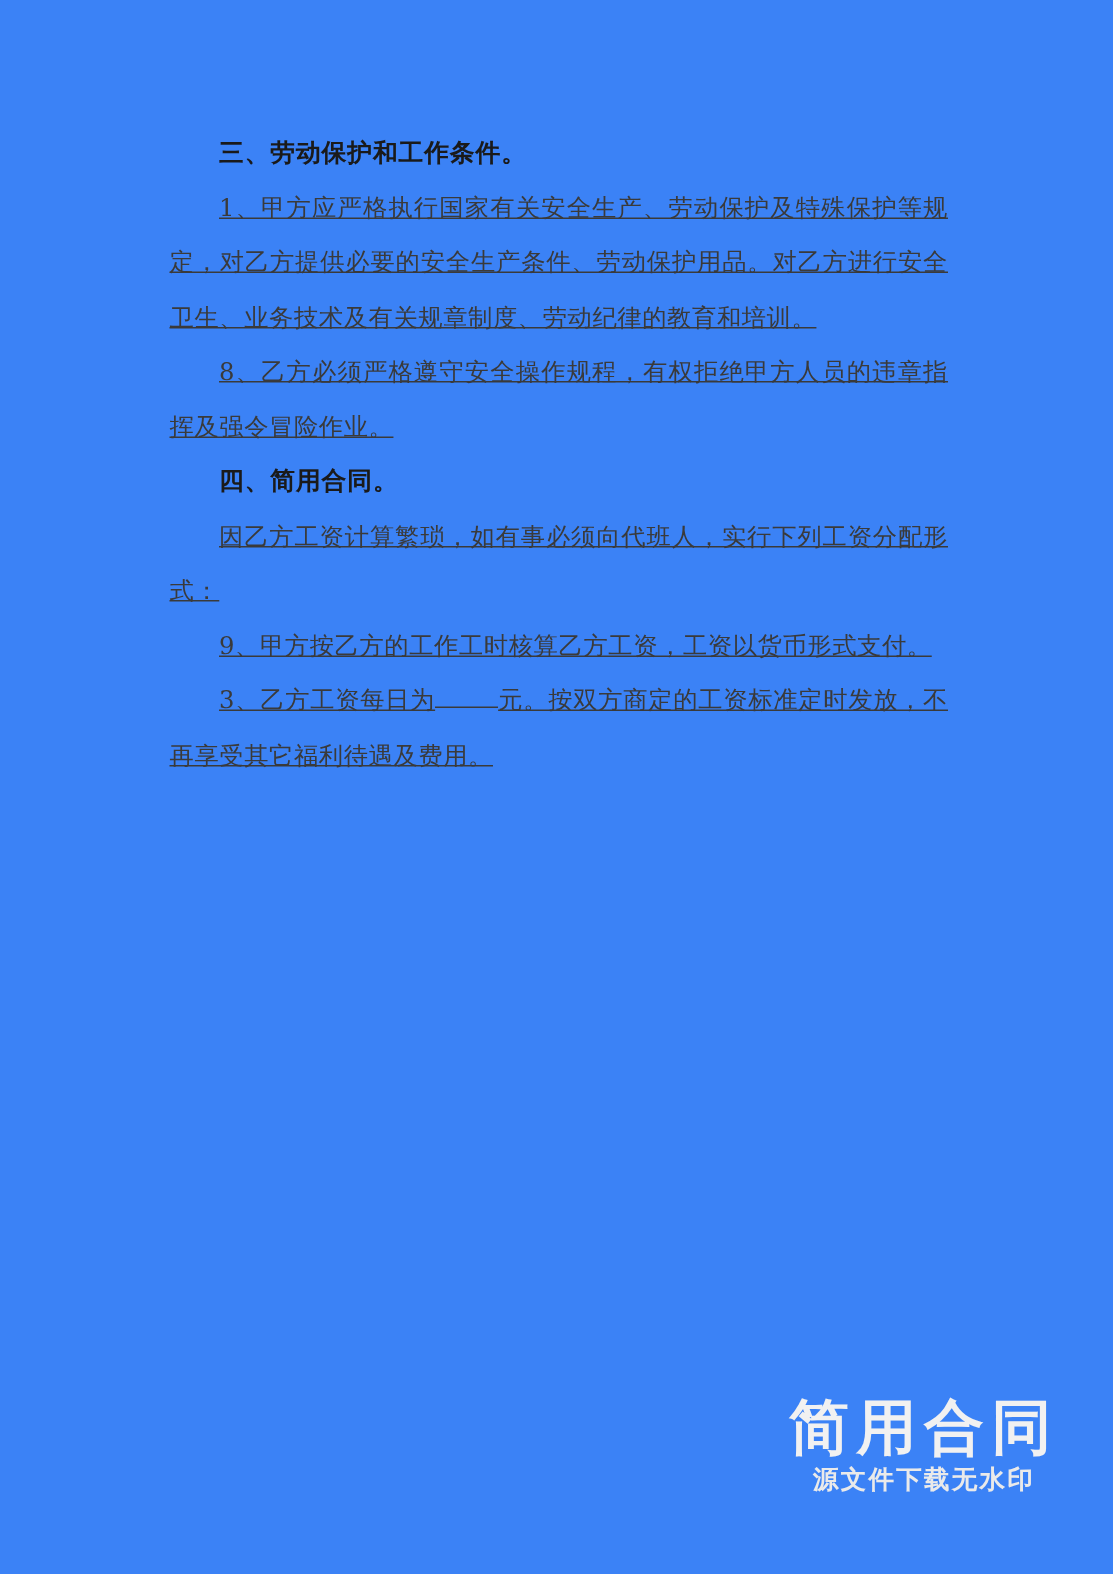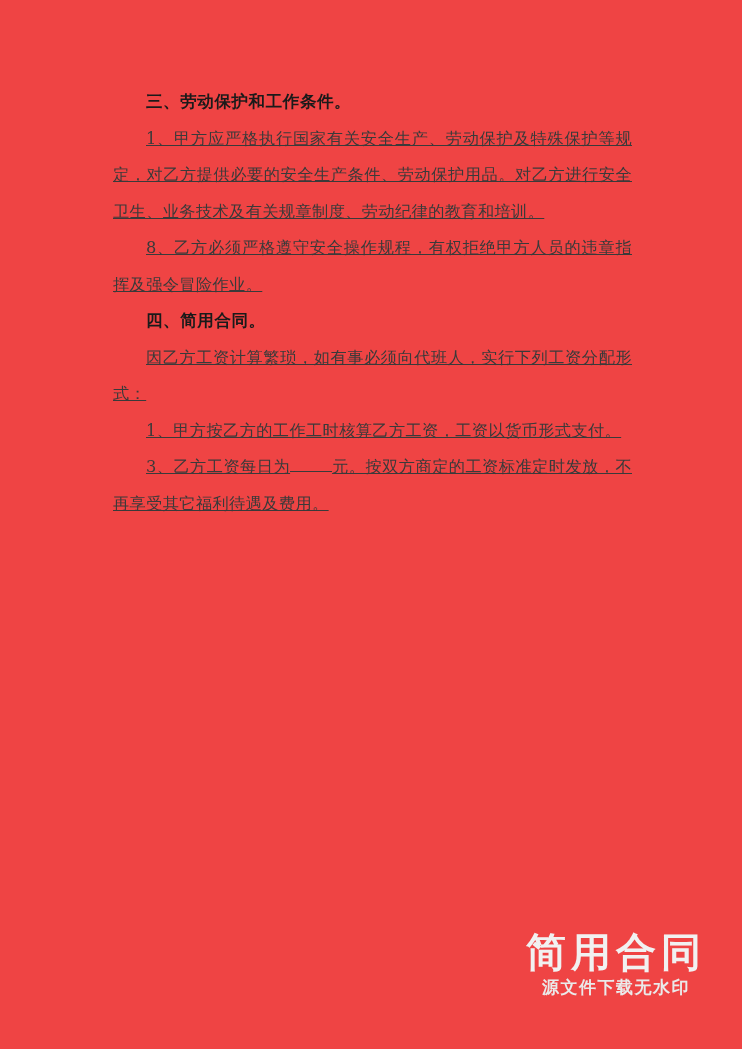--- a/index.html
+++ b/index.html
@@ -5,21 +5,21 @@
   html, body {
     margin: 0;
     padding: 0;
     background: #ffffff;
   }
 
   .page {
     position: relative;
     width: 742px;
     height: 1049px;
-    background: #ef4444;
+    background: #3b82f6;
     overflow: hidden;
     font-family: "DejaVu Serif", "Liberation Serif", serif;
     color: #2b2b2b;
   }
 
   .doc-body {
     position: absolute;
     left: 113px;
     top: 84px;
     width: 519px;
@@ -97,21 +97,21 @@
 
     <div>
       <p class="heading">三、劳动保护和工作条件。</p>
       <p class="para last-line-left">1、甲方应严格执行国家有关安全生产、劳动保护及特殊保护等规定，对乙方提供必要的安全生产条件、劳动保护用品。对乙方进行安全卫生、业务技术及有关规章制度、劳动纪律的教育和培训。</p>
       <p class="para last-line-left">8、乙方必须严格遵守安全操作规程，有权拒绝甲方人员的违章指挥及强令冒险作业。</p>
     </div>
 
     <div>
       <p class="heading">四、简用合同。</p>
       <p class="para last-line-left">因乙方工资计算繁琐，如有事必须向代班人，实行下列工资分配形式：</p>
-      <p class="para last-line-left">1、甲方按乙方的工作工时核算乙方工资，工资以货币形式支付。</p>
+      <p class="para last-line-left">9、甲方按乙方的工作工时核算乙方工资，工资以货币形式支付。</p>
       <p class="para last-line-left"><span>3、乙方工资每日为</span><span class="blank-field"></span><span>元。按双方商定的工资标准定时发放，不再享受其它福利待遇及费用。</span></p>
     </div>
 
 
   </div>
 
   <div class="watermark">
     <div class="watermark-main">简用合同</div>
     <div class="watermark-sub">源文件下载无水印</div>
   </div>

